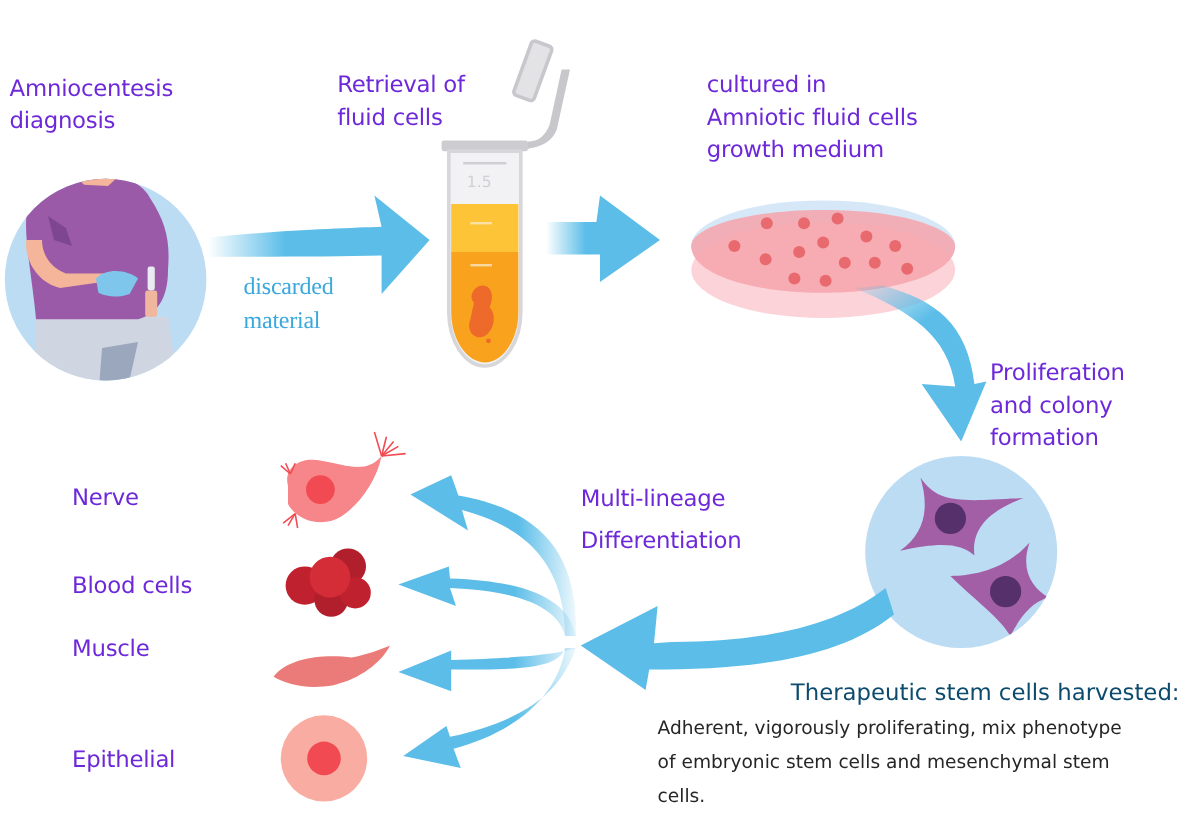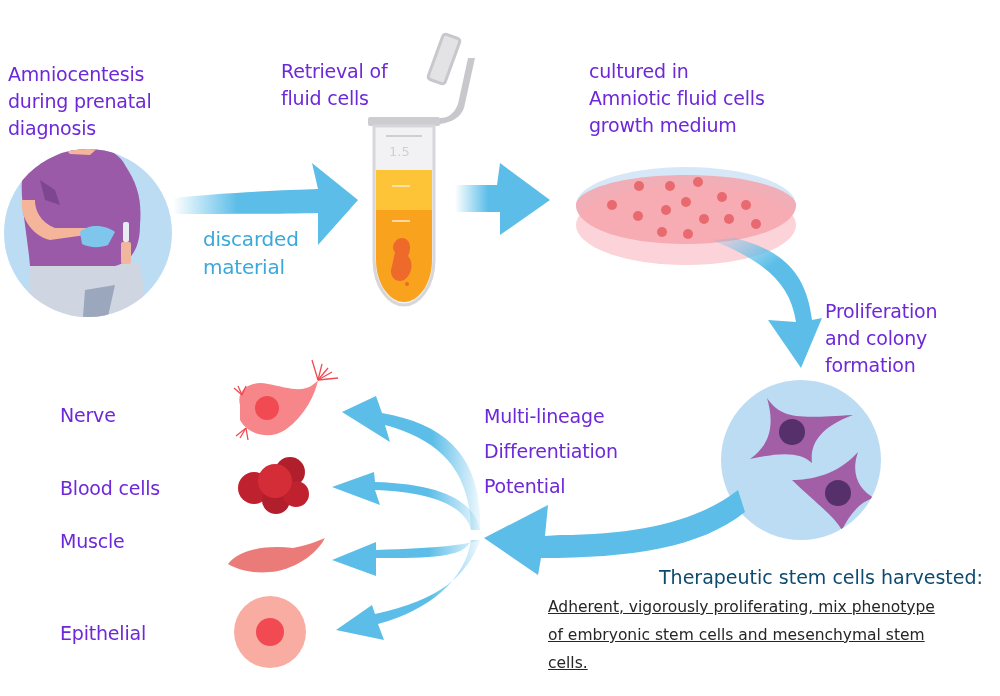--- a/index.html
+++ b/index.html
@@ -1,21 +1,21 @@
 <!DOCTYPE html>
 <html><head>
 <meta charset="utf-8">
 <style>
   html, body { margin: 0; padding: 0; background: #ffffff; }
   body { width: 1000px; height: 696px; position: relative; overflow: hidden;
          font-family: "DejaVu Sans", sans-serif; color: #222; }
   .stage { position: absolute; left: 0; top: 0; width: 1000px; height: 696px; }
   .lbl { position: absolute; font-size: 19px; line-height: 27px; color: #6d28d9; white-space: nowrap; letter-spacing: -0.2px; }
   .lbl div { display: block; }
-  .blue { color: #3ba8dc; font-size: 20px; line-height: 28px; }
+  .blue { color: #3ba8dc; font-size: 20px; line-height: 28px; font-family: Liberation Serif, serif; }
   .right { text-align: left; }
   .mld { line-height: 35px; }
   .harvest-title { position: absolute; font-size: 19px; color: #0c4a6e; white-space: nowrap; }
   .harvest-body { position: absolute; font-size: 15.5px; line-height: 28px; color: #262626; white-space: nowrap; }
 </style>
 </head>
 <body>
 
 <div class="stage">
 <svg width="1000" height="696" viewBox="0 0 1000 696" xmlns="http://www.w3.org/2000/svg" style="position:absolute;left:0;top:0">
@@ -151,21 +151,20 @@
   </g>
 
   <g>
     <circle cx="270" cy="632" r="36" fill="#f9aca2"></circle>
     <circle cx="270" cy="632" r="14" fill="#f24a52"></circle>
   </g>
 </svg>
 
 <div class="lbl" style="left:8px;top:61px;">
   <div>Amniocentesis</div>
-  <div>during prenatal</div>
   <div>diagnosis</div>
 </div>
 
 <div class="lbl blue" style="left:203px;top:225px;">
   <div>discarded</div>
   <div>material</div>
 </div>
 
 <div class="lbl" style="left:281px;top:58px;">
   <div>Retrieval of</div>
@@ -180,25 +179,24 @@
 
 <div class="lbl" style="left:825px;top:298px;">
   <div>Proliferation</div>
   <div>and colony</div>
   <div>formation</div>
 </div>
 
 <div class="lbl mld" style="left:484px;top:399px;">
   <div>Multi-lineage</div>
   <div>Differentiation</div>
-  <div>Potential</div>
 </div>
 
 <div class="harvest-title" style="left:659px;top:566px;">Therapeutic stem cells harvested:</div>
-<div class="harvest-body" style="left:548px;top:593px;text-decoration:underline;">
+<div class="harvest-body" style="left:548px;top:593px;">
   <div>Adherent, vigorously proliferating, mix phenotype</div>
   <div>of embryonic stem cells and mesenchymal stem</div>
   <div>cells.</div>
 </div>
 
 <div class="lbl right" style="left:60px;width:148px;top:402px;">Nerve</div>
 <div class="lbl right" style="left:60px;width:146px;top:475px;">Blood cells</div>
 <div class="lbl right" style="left:60px;width:146px;top:528px;">Muscle</div>
 <div class="lbl right" style="left:60px;width:147px;top:620px;">Epithelial</div>
 </div>

